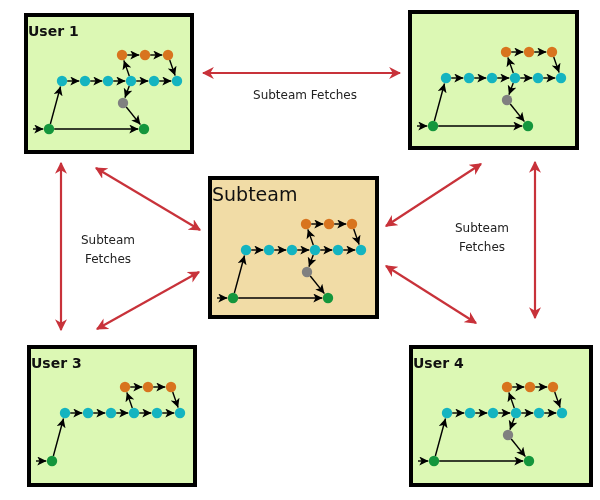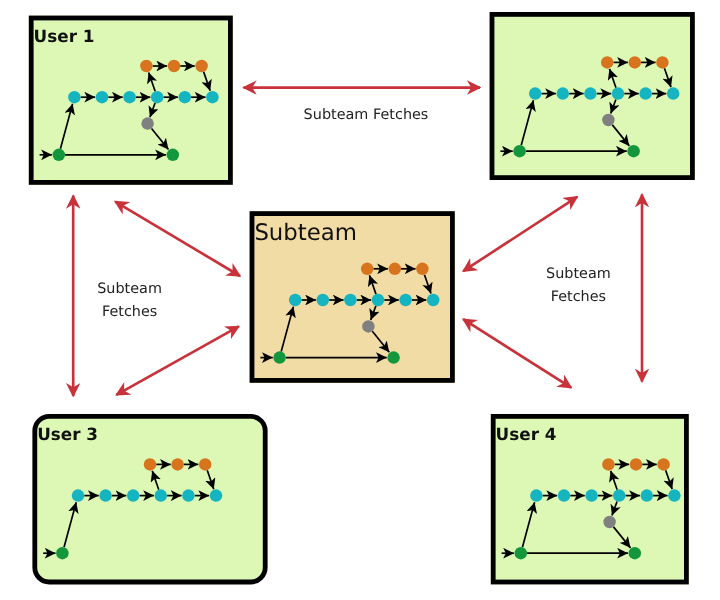--- a/index.html
+++ b/index.html
@@ -151,21 +151,21 @@
       <circle cx="126" cy="70" r="5.2" fill="#14b4c0"></circle>
       <circle cx="149" cy="70" r="5.2" fill="#14b4c0"></circle>
       <circle cx="94" cy="44" r="5.2" fill="#d8741e"></circle>
       <circle cx="117" cy="44" r="5.2" fill="#d8741e"></circle>
       <circle cx="140" cy="44" r="5.2" fill="#d8741e"></circle>
       <circle cx="21" cy="118" r="5.2" fill="#14963c"></circle>
       <circle cx="95" cy="92" r="5.2" fill="#808080"></circle>
       <circle cx="116" cy="118" r="5.2" fill="#14963c"></circle>
     </svg>
 </div>
-<div class="repo user" style="left:27px; top:345px; width:196px; height:142px;border-radius:14px;">
+<div class="repo user" style="left:27px; top:345px; width:170px; height:142px;">
   <div class="repo-title">User 3</div>
   <svg class="graph" width="170" height="142">
       <defs>
         <marker id="ga3" viewBox="0 0 10 10" refX="10" refY="5" markerWidth="9" markerHeight="9" markerUnits="userSpaceOnUse" orient="auto">
           <path d="M0,0 L10,5 L0,10 L2.5,5 z" fill="#000"></path>
         </marker>
       </defs>
       <line x1="5" y1="112" x2="15.3" y2="112" stroke="#000" stroke-width="1.4" marker-end="url(#ga3)"></line>
       <line x1="22.359360473787255" y1="106.9808228660163" x2="32.50993178834859" y2="69.50179031994368" stroke="#000" stroke-width="1.4" marker-end="url(#ga3)"></line>
       <line x1="39.2" y1="64" x2="51.3" y2="64" stroke="#000" stroke-width="1.4" marker-end="url(#ga3)"></line>
@@ -182,21 +182,21 @@
       <circle cx="80" cy="64" r="5.2" fill="#14b4c0"></circle>
       <circle cx="103" cy="64" r="5.2" fill="#14b4c0"></circle>
       <circle cx="126" cy="64" r="5.2" fill="#14b4c0"></circle>
       <circle cx="149" cy="64" r="5.2" fill="#14b4c0"></circle>
       <circle cx="94" cy="38" r="5.2" fill="#d8741e"></circle>
       <circle cx="117" cy="38" r="5.2" fill="#d8741e"></circle>
       <circle cx="140" cy="38" r="5.2" fill="#d8741e"></circle>
       <circle cx="21" cy="112" r="5.2" fill="#14963c"></circle>
     </svg>
 </div>
-<div class="repo user" style="left:409px; top:345px; width:165px; height:142px;">
+<div class="repo user" style="left:409px; top:345px; width:184px; height:142px;">
   <div class="repo-title">User 4</div>
   <svg class="graph" width="171" height="142">
       <defs>
         <marker id="ga4" viewBox="0 0 10 10" refX="10" refY="5" markerWidth="9" markerHeight="9" markerUnits="userSpaceOnUse" orient="auto">
           <path d="M0,0 L10,5 L0,10 L2.5,5 z" fill="#000"></path>
         </marker>
       </defs>
       <line x1="5" y1="112" x2="15.3" y2="112" stroke="#000" stroke-width="1.4" marker-end="url(#ga4)"></line>
       <line x1="22.359360473787255" y1="106.9808228660163" x2="32.50993178834859" y2="69.50179031994368" stroke="#000" stroke-width="1.4" marker-end="url(#ga4)"></line>
       <line x1="39.2" y1="64" x2="51.3" y2="64" stroke="#000" stroke-width="1.4" marker-end="url(#ga4)"></line>

